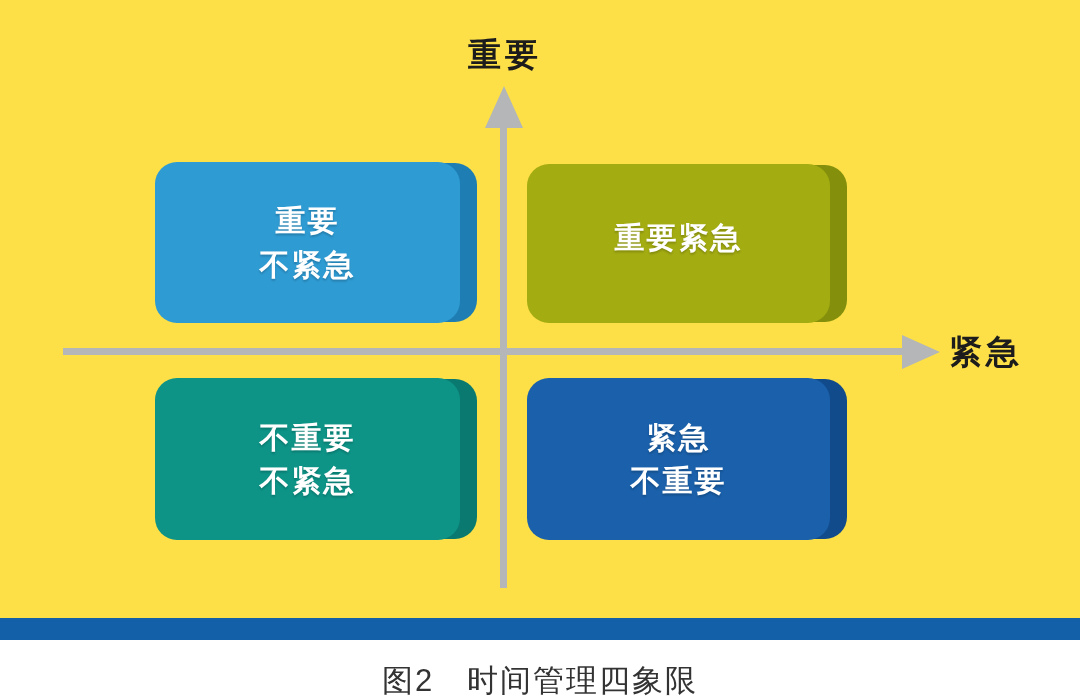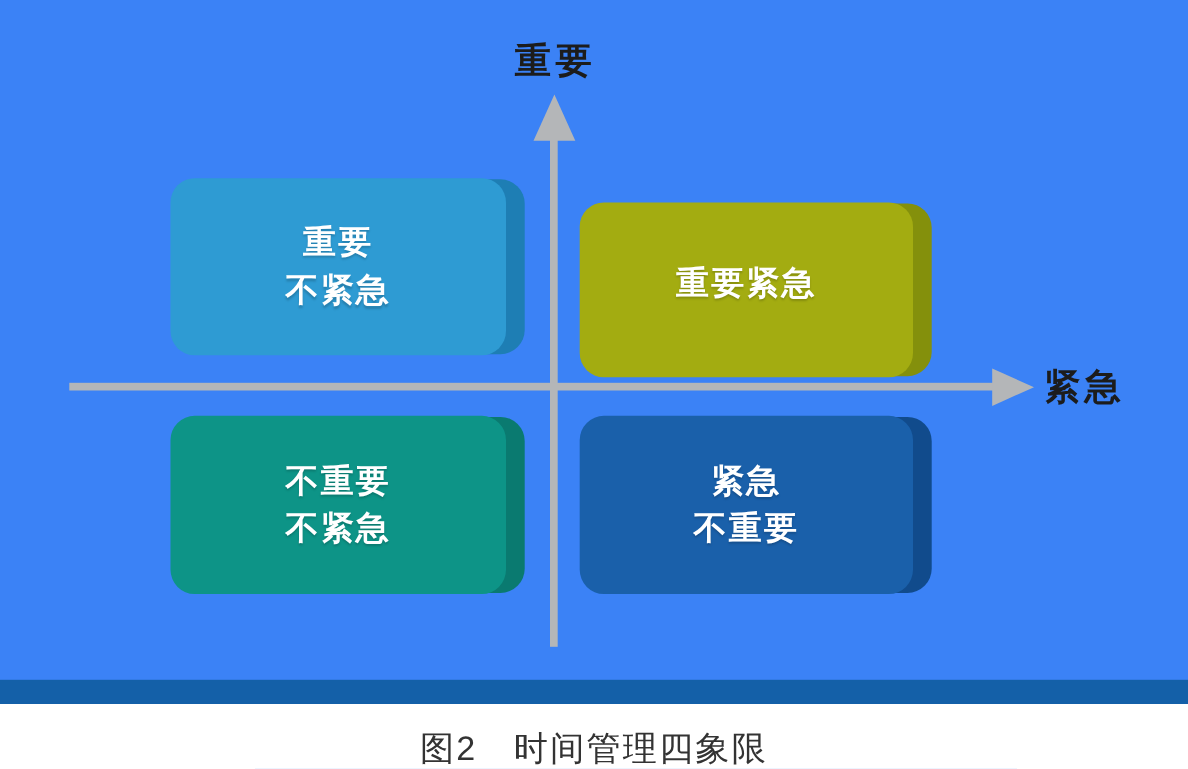--- a/index.html
+++ b/index.html
@@ -2,21 +2,21 @@
 <html><head>
 <meta charset="utf-8">
 <style>
   html, body { margin: 0; padding: 0; }
   body { font-family: "Liberation Sans", "DejaVu Sans", sans-serif; }
 
   .canvas {
     position: relative;
     width: 1080px;
     height: 699px;
-    background: #3b82f6;
+    background: #fde047;
     overflow: hidden;
   }
 
   
   .footer-area {
     position: absolute;
     left: 0; right: 0;
     top: 640px; bottom: 0;
     background: #ffffff;
   }
@@ -85,21 +85,21 @@
     font-size: 30px;
     font-weight: bold;
     color: #ffffff;
     letter-spacing: 2px;
     line-height: 1.05;
     text-shadow: 0 2px 2px rgba(0,0,0,0.18);
     white-space: nowrap;
   }
 
   .quad.tl { left: 155px; top: 162px; width: 322px; height: 161px; }
-  .quad.tr { left: 527px; top: 164px; width: 320px; height: 159px; margin-top: 20px; }
+  .quad.tr { left: 527px; top: 164px; width: 320px; height: 159px; }
   .quad.bl { left: 155px; top: 378px; width: 322px; height: 162px; }
   .quad.br { left: 527px; top: 378px; width: 320px; height: 162px; }
 
   
   .bottom-bar {
     position: absolute;
     left: 0; right: 0;
     top: 618px;
     height: 22px;
   }

